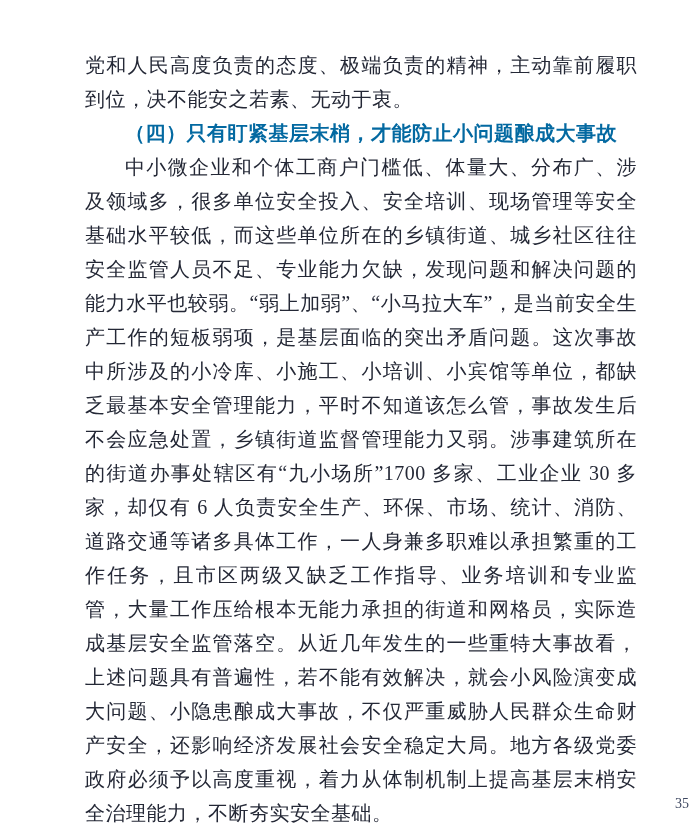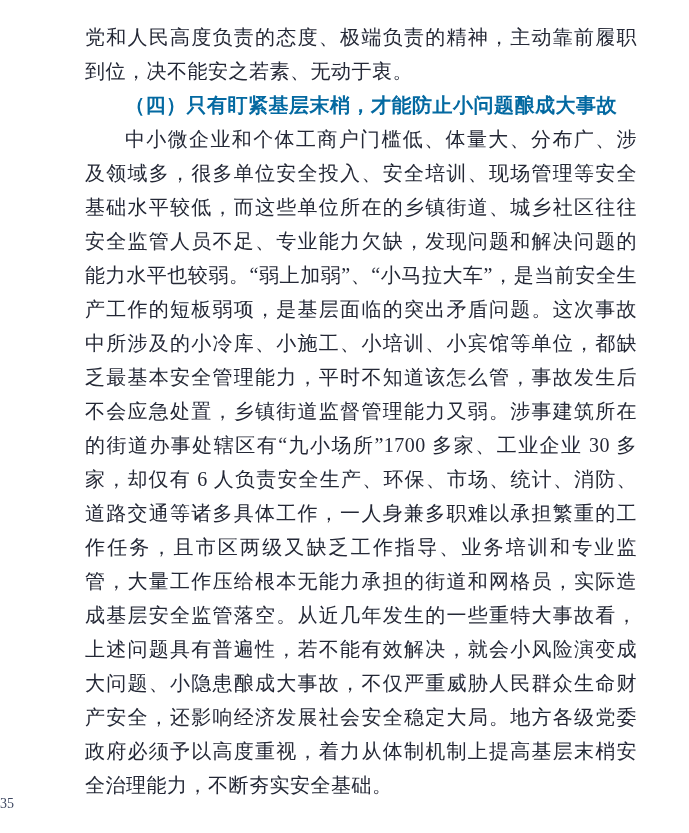--- a/index.html
+++ b/index.html
@@ -12,21 +12,21 @@
     width: 689px;
     height: 833px;
     margin: 0 auto;
     background: #ffffff;
     overflow: hidden;
     font-family: "Liberation Serif", "DejaVu Serif", serif;
   }
   .content {
     position: absolute;
     left: 85px;
-    top: 20px;
+    top: 48px;
     width: 552px;
   }
   .content p {
     margin: 0;
     padding: 0;
     font-size: 20px;
     line-height: 34px;
     text-align: justify;
     text-justify: inter-ideograph;
     color: #242836;
@@ -37,21 +37,21 @@
   }
   .content p.heading {
     font-weight: bold;
     color: #0369a1;
   }
   .page-number {
     position: absolute;
     bottom: 20px;
     left: 0;
     width: 100%;
-    text-align: left;
+    text-align: right;
     font-size: 14px;
     line-height: 18px;
     color: #3d4760;
     font-family: "Liberation Serif", "DejaVu Serif", serif;
   }
 </style>
 </head>
 <body>
 
 <div class="page">

